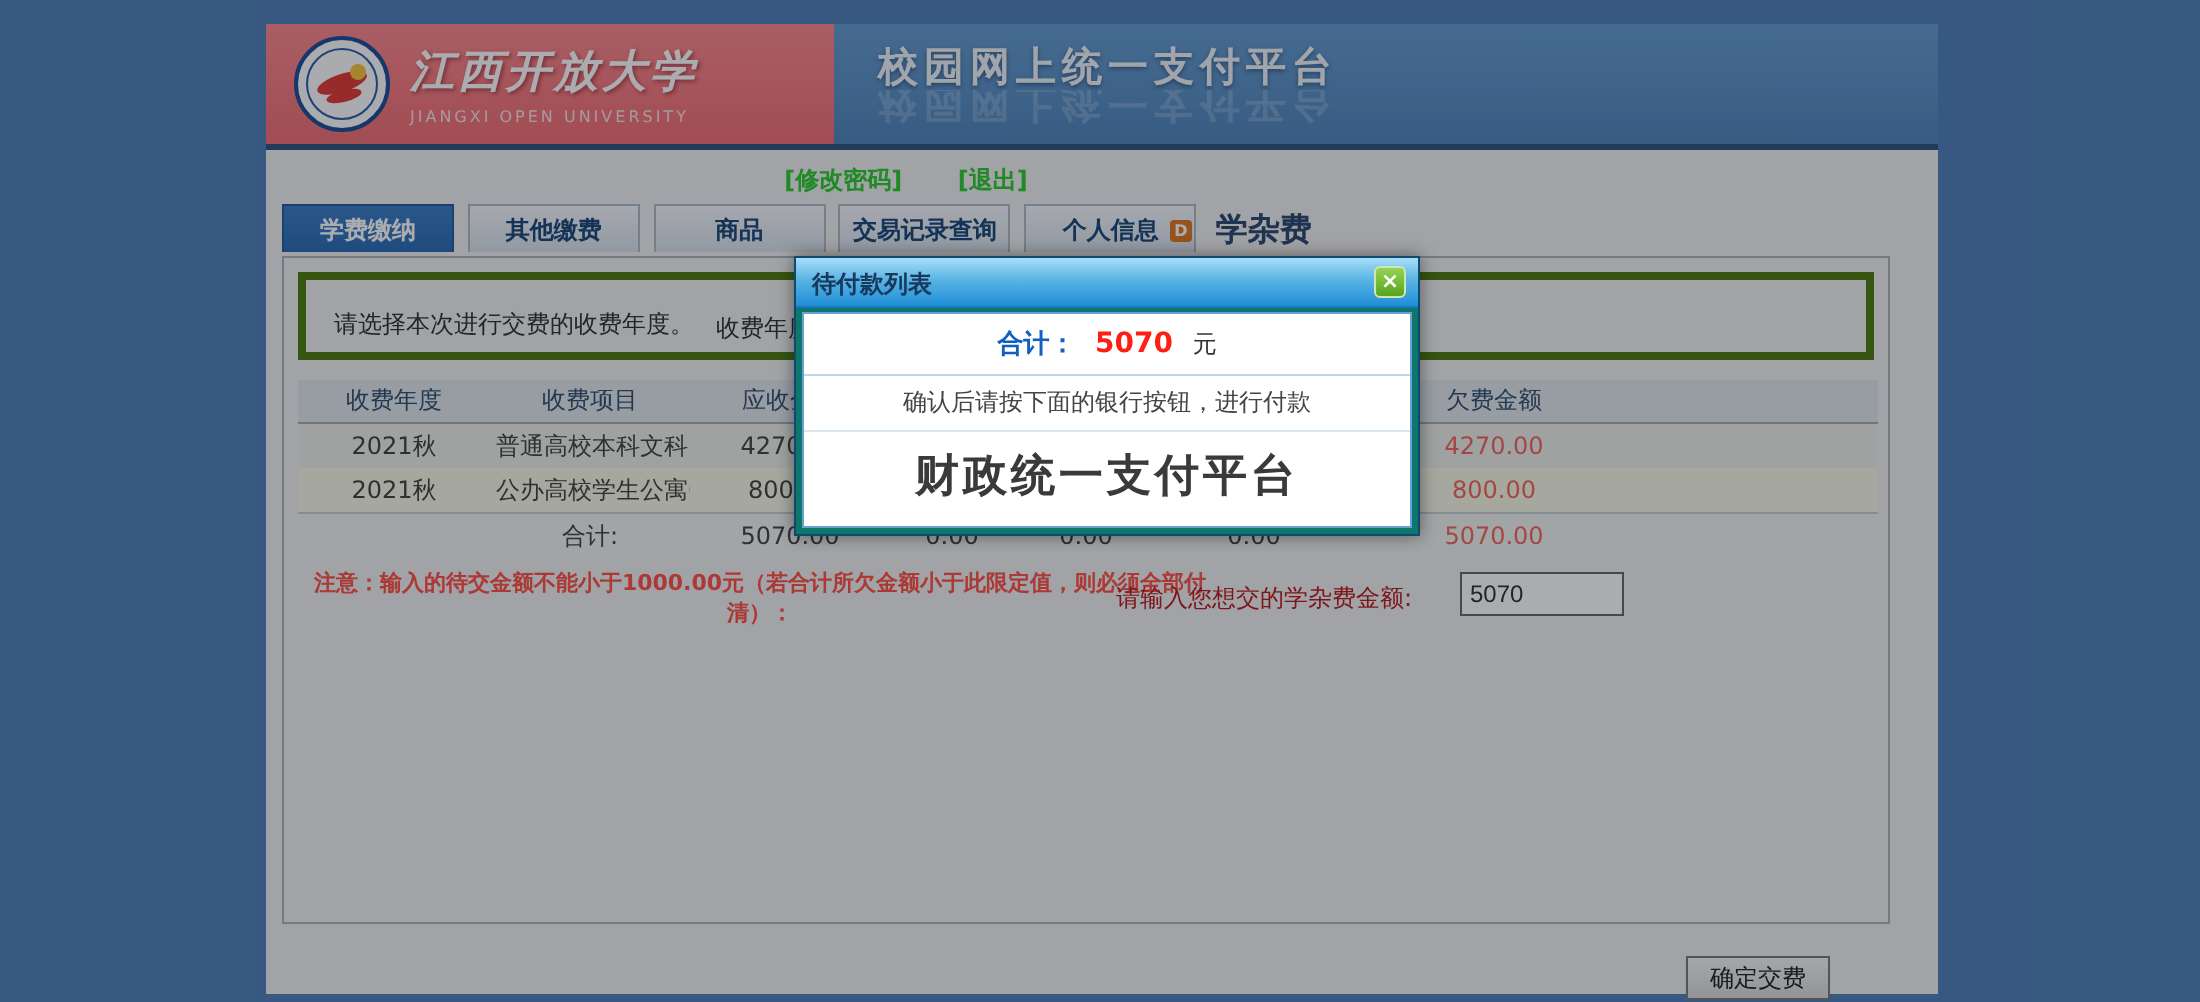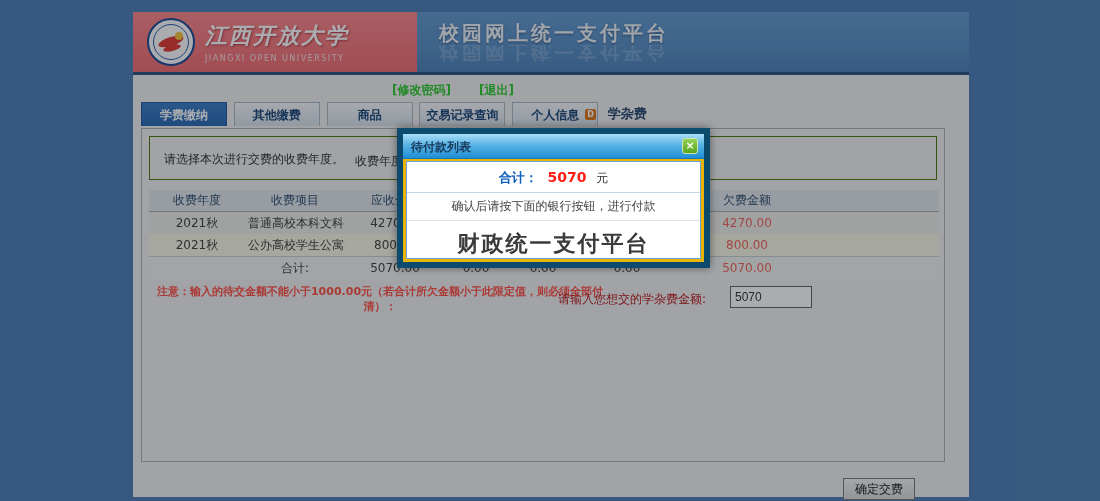--- a/index.html
+++ b/index.html
@@ -77,29 +77,29 @@
   }
   .tab.active{
     background:linear-gradient(180deg,#3d7fc4,#2a6cb3);color:#fff;border-color:#245c99;
   }
   .crumb{position:absolute;left:452px;top:30px;height:20px;white-space:nowrap;}
   .crumb .bullet{
     display:inline-block;width:11px;height:11px;border-radius:2px;background:#e07a1e;
     color:#fff;font-size:8px;line-height:11px;text-align:center;font-weight:bold;
     vertical-align:middle;margin-right:8px;
   }
-  .crumb .crumb-label{font-weight:bold;color:#2a4a6e;font-size:13px;vertical-align:middle;}
+  .crumb .crumb-label{font-weight:bold;color:#2a4a6e;font-size:16px;vertical-align:middle;}
   
   .main-panel{
     position:absolute;left:8px;top:53px;width:804px;height:334px;
     border:1px solid #a9b4bc;box-sizing:border-box;
   }
   .year-panel{
     position:absolute;left:7px;top:7px;width:788px;height:44px;
-    border:1px solid #4d7c0f;box-sizing:border-box;
+    border:4px solid #4d7c0f;box-sizing:border-box;
   }
   .year-hint{position:absolute;left:14px;top:14px;color:#333;}
   .year-label{position:absolute;left:205px;top:16px;color:#333;}
   
   .fee-table{
     position:absolute;left:7px;top:61px;width:790px;border-collapse:collapse;
     font-size:12px;table-layout:fixed;
   }
   .fee-table td{padding:0 3px;height:22px;text-align:center;overflow:hidden;white-space:nowrap;}
   .fee-table tr.head td{background:#e3e9ed;color:#33516e;border-bottom:1px solid #9fb0bd;height:21px;}
@@ -126,21 +126,21 @@
     border:1px solid #7a7a7a;font-size:12px;color:#222;cursor:pointer;
   }
   
   .dim{
     position:absolute;left:0;top:0;width:1100px;height:501px;
     background:rgba(8,12,24,0.34);z-index:50;
   }
   
   .modal{
     position:absolute;left:397px;top:128px;width:313px;height:140px;z-index:100;
-    background:#eab308;border:6px solid #0c4a6e;box-shadow:0 0 8px rgba(0,0,0,.45);
+    background:#0f766e;border:1px solid #0c4a6e;box-shadow:0 0 8px rgba(0,0,0,.45);
     box-sizing:border-box;
   }
   .modal-title{
     position:absolute;left:0;top:0;right:0;height:24px;
     background:linear-gradient(180deg,#a9ddf8 0%,#5ab4e4 45%,#1f8ed6 100%);
     border-bottom:1px solid #1779ba;
   }
   .modal-title-text{
     position:absolute;left:8px;top:5px;font-weight:bold;font-size:12px;color:#16395c;
   }

